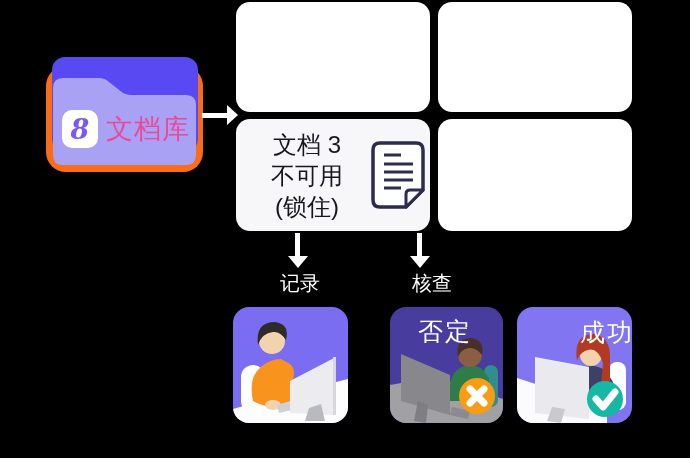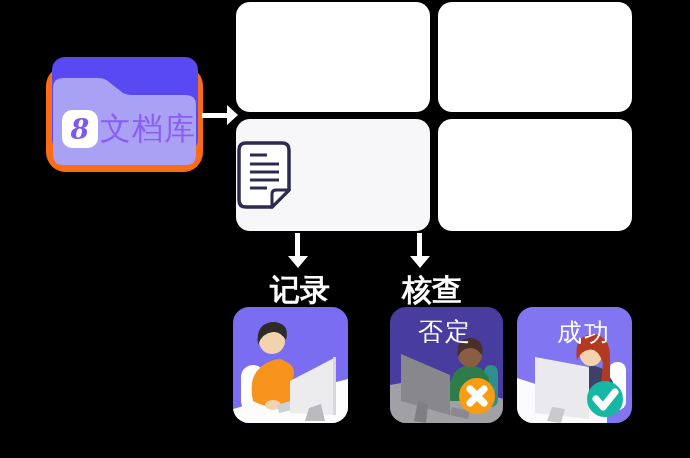--- a/index.html
+++ b/index.html
@@ -27,34 +27,34 @@
   
   .badge-digit{
     position:absolute;left:62px;top:110px;width:36px;height:38px;
     display:flex;align-items:center;justify-content:center;
     font-family:"DejaVu Serif","Liberation Serif",serif;
     font-style:italic;font-weight:bold;font-size:27px;color:#7d58f0;
   }
   .folder-label{
     position:absolute;left:100px;top:112px;width:96px;height:34px;
     display:flex;align-items:center;justify-content:center;
-    color:#8b5cf6;font-size:31px;font-weight:500;letter-spacing:1px;
+    color:#ec4899;font-size:27px;font-weight:500;letter-spacing:1px;
   }
 
   
   .h-shaft{position:absolute;left:202px;top:113px;width:26px;height:5px;background:#fff;}
   .h-head{position:absolute;left:227px;top:105px;width:0;height:0;
     border-left:11px solid #fff;border-top:10px solid transparent;border-bottom:10px solid transparent;}
   .v-shaft{position:absolute;top:233px;width:5px;height:25px;background:#fff;}
   .v-head{position:absolute;top:256px;width:0;height:0;
     border-top:12px solid #fff;border-left:10px solid transparent;border-right:10px solid transparent;}
 
   .flow-label{
     position:absolute;top:270px;width:80px;text-align:center;
-    color:#ffffff;font-size:30px;font-weight:700;
+    color:#ffffff;font-size:20px;font-weight:400;
   }
 
   
   .tile{position:absolute;top:307px;border-radius:16px;overflow:hidden;}
   .tile svg{display:block;}
   .tile-label{
     position:absolute;text-align:center;color:#fff;
     font-size:25px;font-weight:500;letter-spacing:2px;
   }
 </style>
@@ -70,20 +70,25 @@
 <div class="badge-digit">8</div>
 <div class="folder-label">文档库</div>
 
 <div class="h-shaft"></div>
 <div class="h-head"></div>
 
 <div class="card" style="left:236px;top:2px"></div>
 <div class="card" style="left:438px;top:2px"></div>
 
 <div class="card doc" style="left:236px;top:119px">
+  <div class="doc-text">
+    <div>文档 3</div>
+    <div>不可用</div>
+    <div>(锁住)</div>
+  </div>
   <svg width="56" height="70" viewBox="0 0 56 70">
     <path d="M 10 3 L 46 3 Q 53 3 53 10 L 53 50 L 36 67 L 10 67 Q 3 67 3 60 L 3 10 Q 3 3 10 3 Z" fill="#ffffff" stroke="#2d2b4e" stroke-width="3.5" stroke-linejoin="round"></path>
     <path d="M 36 67 L 36 54 Q 36 50 40 50 L 53 50 Z" fill="#ffffff" stroke="#2d2b4e" stroke-width="3" stroke-linejoin="round"></path>
     <line x1="14" y1="15" x2="31" y2="15" stroke="#2d2b4e" stroke-width="3"></line>
     <line x1="14" y1="24" x2="43" y2="24" stroke="#2d2b4e" stroke-width="3"></line>
     <line x1="14" y1="32" x2="43" y2="32" stroke="#2d2b4e" stroke-width="3"></line>
     <line x1="14" y1="40" x2="43" y2="40" stroke="#2d2b4e" stroke-width="3"></line>
     <line x1="14" y1="48" x2="31" y2="48" stroke="#2d2b4e" stroke-width="3"></line>
   </svg>
 </div>
@@ -143,13 +148,13 @@
     <circle cx="74" cy="48" r="11" fill="#f3d2ae"></circle>
     <path d="M 60 54 Q 56 27 77 27 Q 94 30 93 52 L 93 80 Q 88 84 84 79 L 86 56 Q 80 38 68 44 Q 62 47 60 54 Z" fill="#b23a22"></path>
     <polygon points="18,50 72,60 72,112 18,106" fill="#eaeaee"></polygon>
     <polygon points="35,100 48,102 44,116 30,114" fill="#c9c9cf"></polygon>
     <g>
       <circle cx="88" cy="92" r="18" fill="#16b8a4"></circle>
       <polyline points="79,92 86,100 98,85" fill="none" stroke="#ffffff" stroke-width="7" stroke-linecap="round" stroke-linejoin="round"></polyline>
     </g>
   </svg>
 </div>
-<div class="tile-label" style="left:517px;top:316px;width:134px">成功</div>
+<div class="tile-label" style="left:540px;top:316px;width:134px">成功</div>
 
 </body></html>

